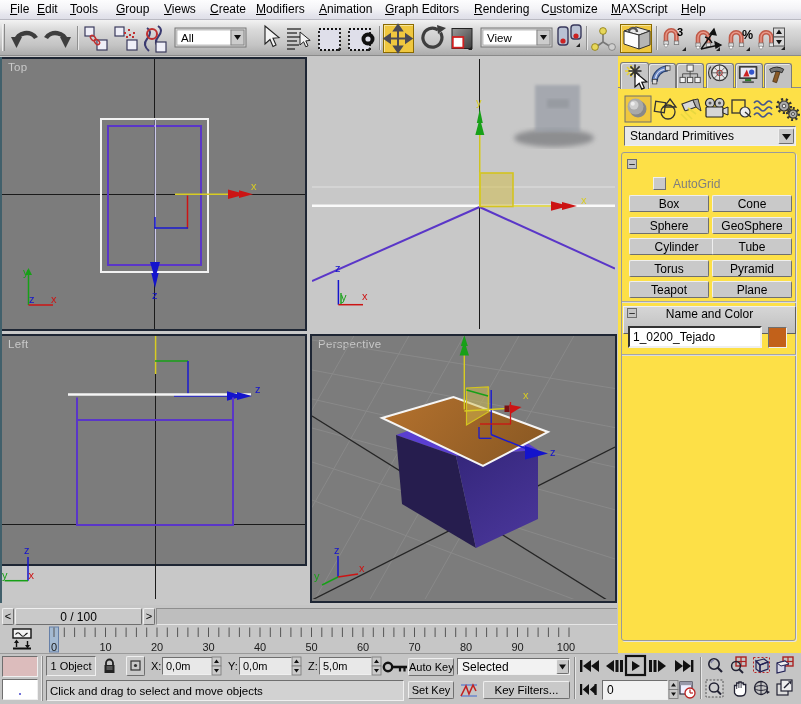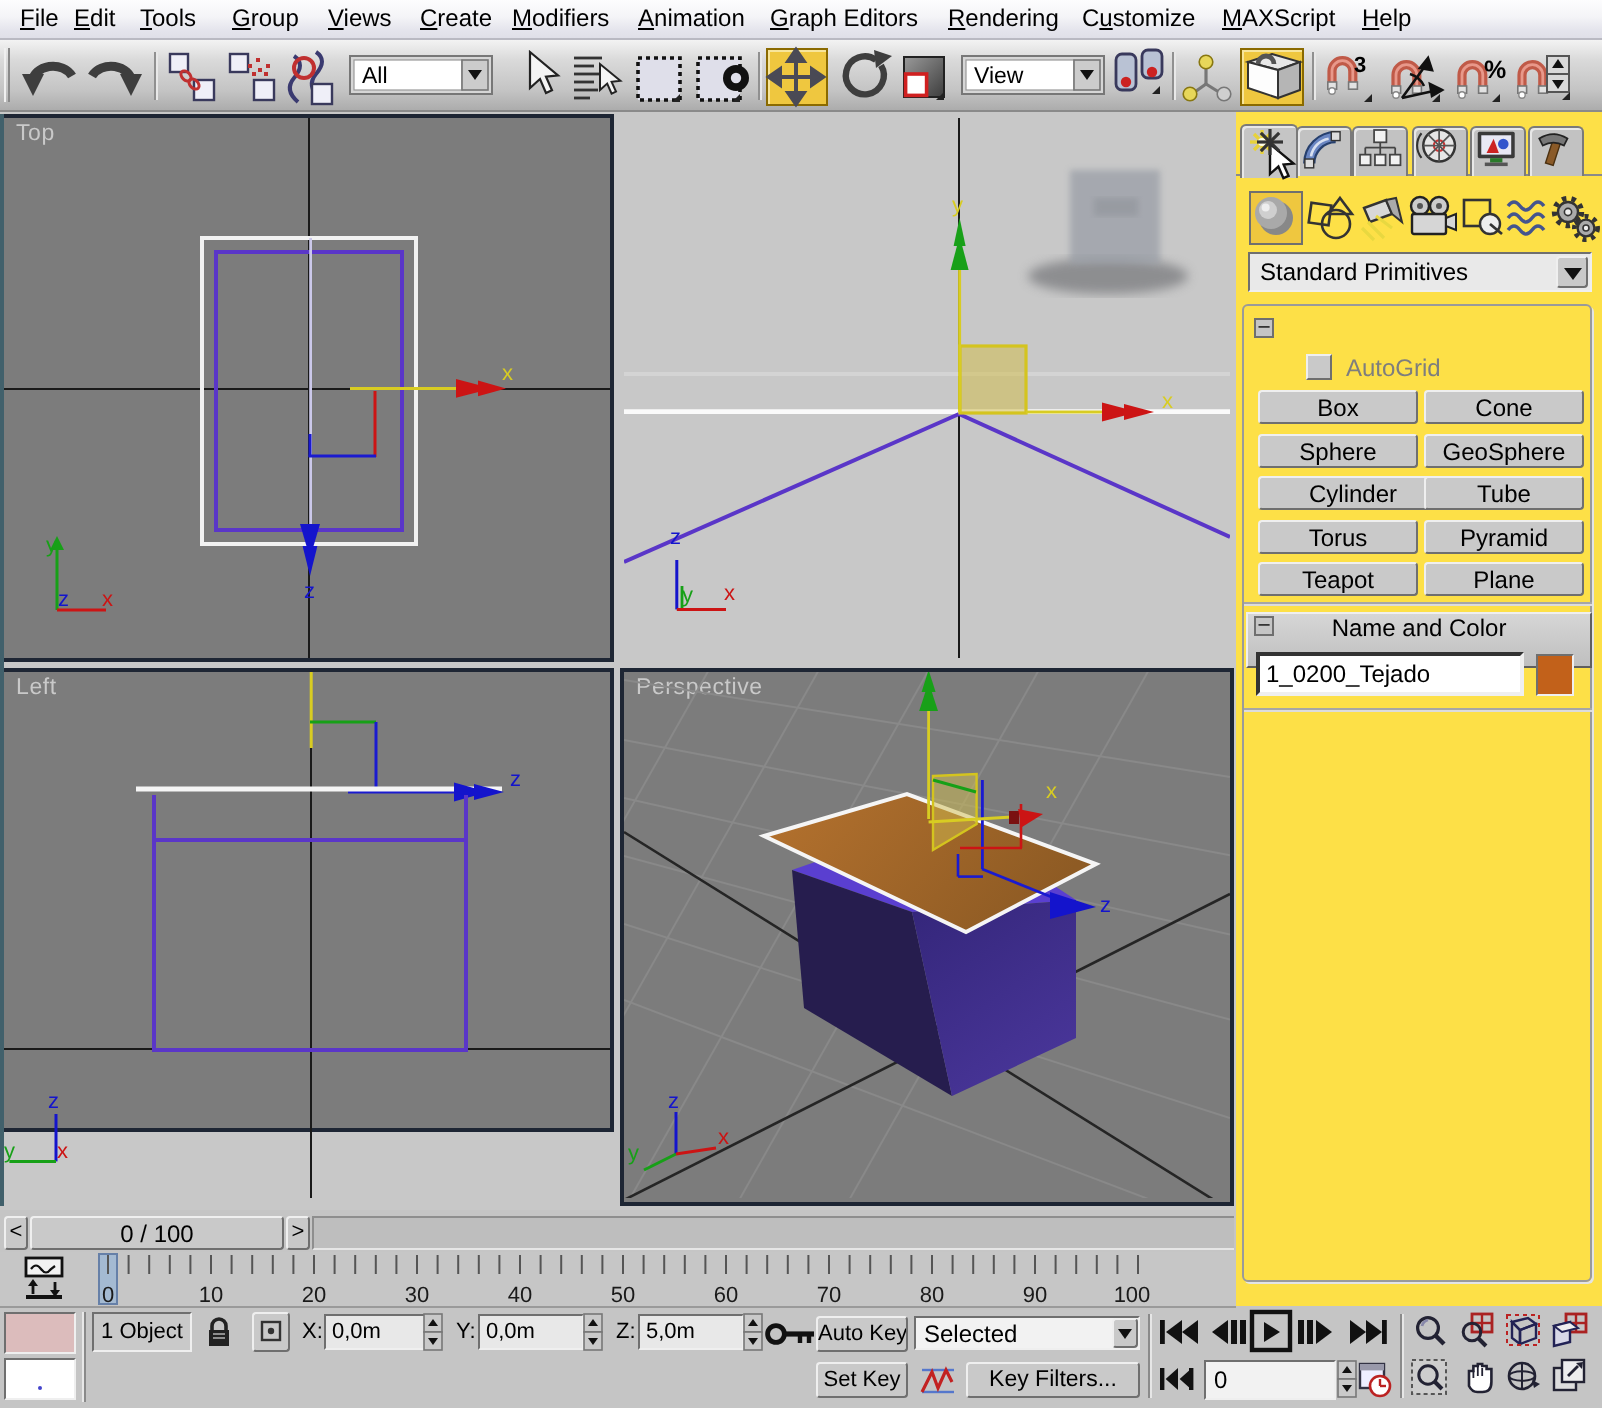--- a/index.html
+++ b/index.html
@@ -636,20 +636,21 @@
     <div class="lbl" style="left:151px;top:6px">X:</div>
     <div class="fld" style="left:162px;top:3px;width:52px;height:18px;line-height:17px">0,0m</div>
     <div class="lbl" style="left:228px;top:6px">Y:</div>
     <div class="fld" style="left:239px;top:3px;width:53px;height:18px;line-height:17px">0,0m</div>
     <div class="lbl" style="left:308px;top:6px">Z:</div>
     <div class="fld" style="left:319px;top:3px;width:53px;height:18px;line-height:17px">5,0m</div>
     <div class="btn" style="left:408px;top:4px;width:46px;height:18px;line-height:17px;font-size:11px">Auto Key</div>
     <div class="sunken" style="position:absolute;left:457px;top:4px;width:113px;height:17px;background:#F2F2F2"></div>
     <div class="lbl" style="left:462px;top:6px;font-size:12px">Selected</div>
     <div class="btn" style="left:556px;top:5px;width:13px;height:15px"></div>
+    <div class="fld" style="left:46px;top:26px;width:358px;height:21px;background:#D2D2D2;line-height:20px;font-size:11.5px">Click and drag to select and move objects</div>
     <div class="btn" style="left:408px;top:27px;width:46px;height:18px;line-height:17px;font-size:11px">Set Key</div>
     <div class="btn" style="left:483px;top:27px;width:87px;height:18px;line-height:17px;font-size:11.5px">Key Filters...</div>
     <svg width="22" height="20" style="left:459px;top:27px">
       <line x1="2" y1="4" x2="18" y2="4" stroke="#5577CC" stroke-width="1.2"></line>
       <line x1="2" y1="15" x2="18" y2="15" stroke="#5577CC" stroke-width="1.2"></line>
       <path d="M2,15 L7,5 L10,13 L14,4 L17,10" fill="none" stroke="#C22222" stroke-width="1.6"></path>
     </svg>
     <div class="sunken" style="position:absolute;left:602px;top:26px;width:66px;height:20px;background:#F2F2F2;font-size:12px;line-height:18px;padding-left:4px">0</div>
     <svg width="801" height="50" style="left:0;top:0">
       <circle cx="20" cy="40" r="1" fill="#44C"></circle>

